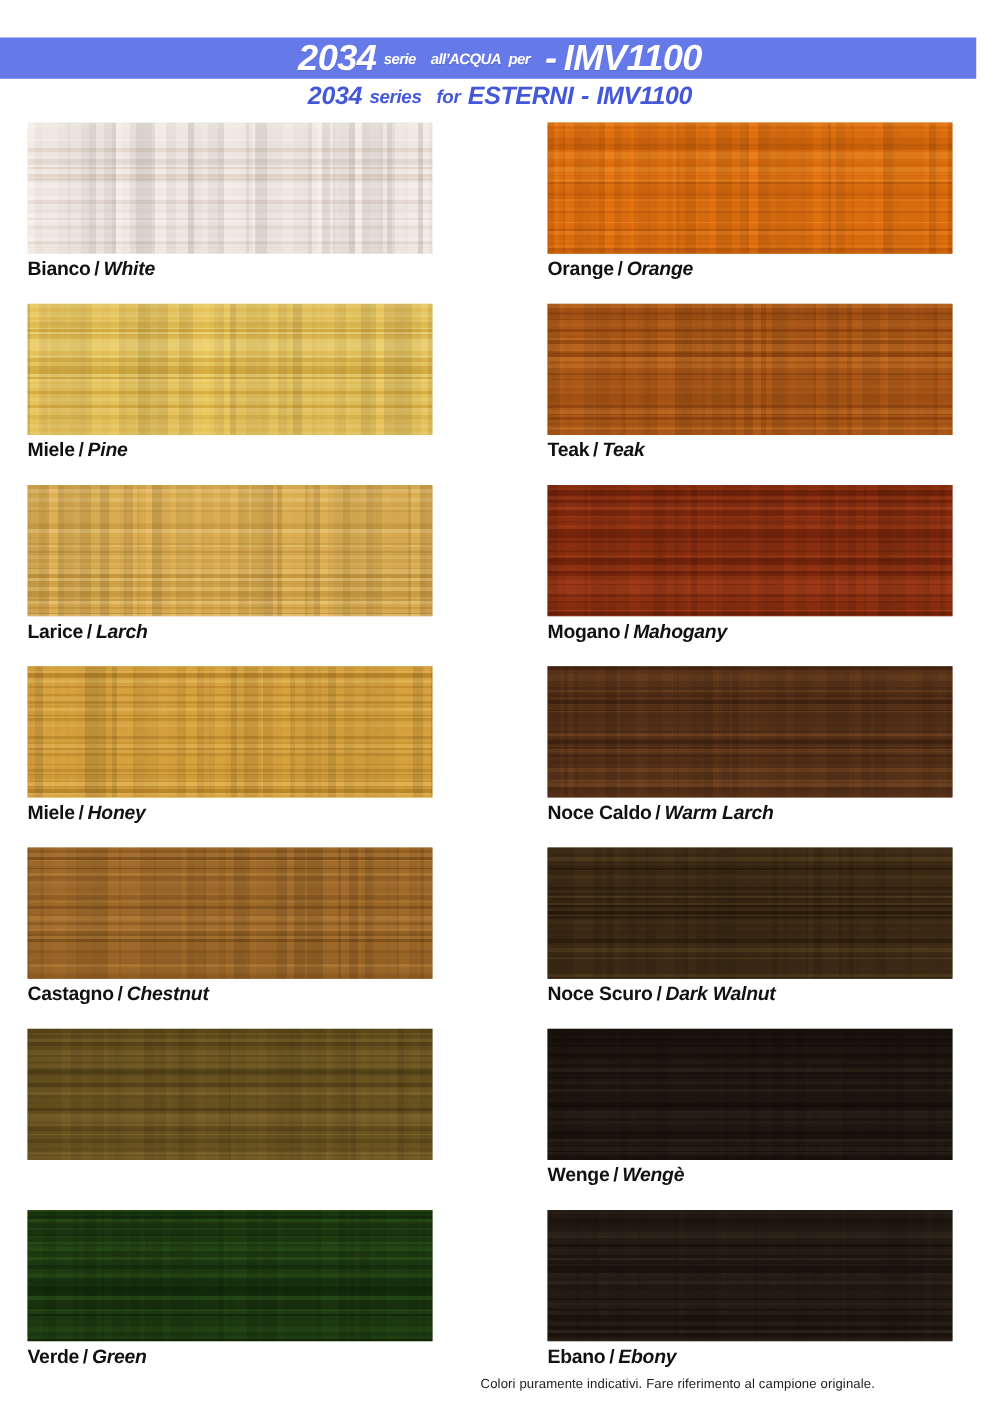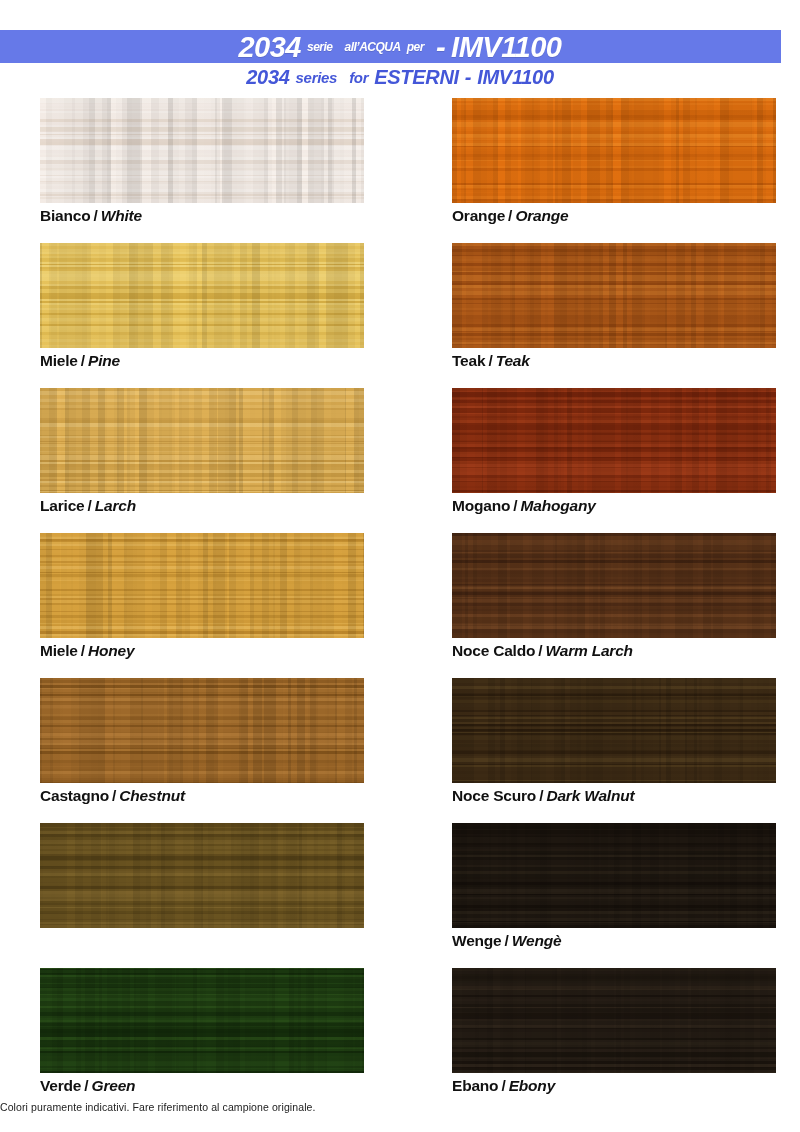--- a/index.html
+++ b/index.html
@@ -36,22 +36,22 @@
   .h2-big { font-size:20px; }
   .h2-sm  { font-size:15px; }
   .sp { display:inline-block; width:6px; }
 
   
   .grid {
     position:absolute; left:0; top:98px; width:800px;
   }
   .row { position:relative; height:145px; }
   .cell { position:absolute; top:0; width:324px; }
-  .cell.left  { left:40px; }
-  .cell.right { left:452px; }
+  .cell.left  { left:22px; }
+  .cell.right { left:438px; }
 
   .swatch {
     position:relative; width:324px; height:105px;
     overflow:hidden;
     background-size:100% 100%;
   }
   .grain {
     position:absolute; inset:0;
     mix-blend-mode:normal;
   }
@@ -60,21 +60,21 @@
     white-space:nowrap; font-size:15.5px;
     color:#111111; line-height:1;
   }
   .label .it { font-weight:bold; font-style:normal; letter-spacing:-0.2px; }
   .label .sl { font-weight:bold; font-style:normal; margin:0 3px; }
   .label .en { font-style:italic; font-weight:bold; letter-spacing:-0.2px; }
 
   
   .footer {
     position:absolute; left:0; top:1101px; width:700px;
-    text-align:left; font-size:10.5px; color:#222; letter-spacing:0.1px;
+    text-align:right; font-size:10.5px; color:#222; letter-spacing:0.1px;
   }
 </style>
 </head>
 <body>
 
 <div id="page">
 
   <div class="header-band"></div>
 
   <div class="header-line1">

